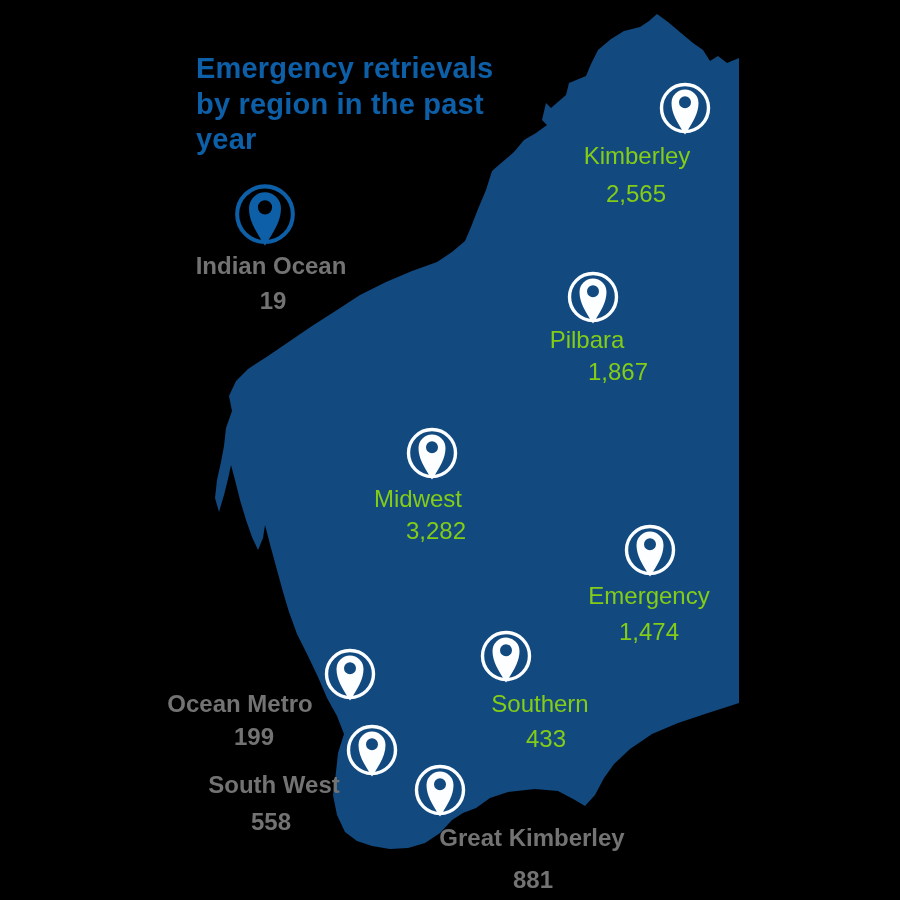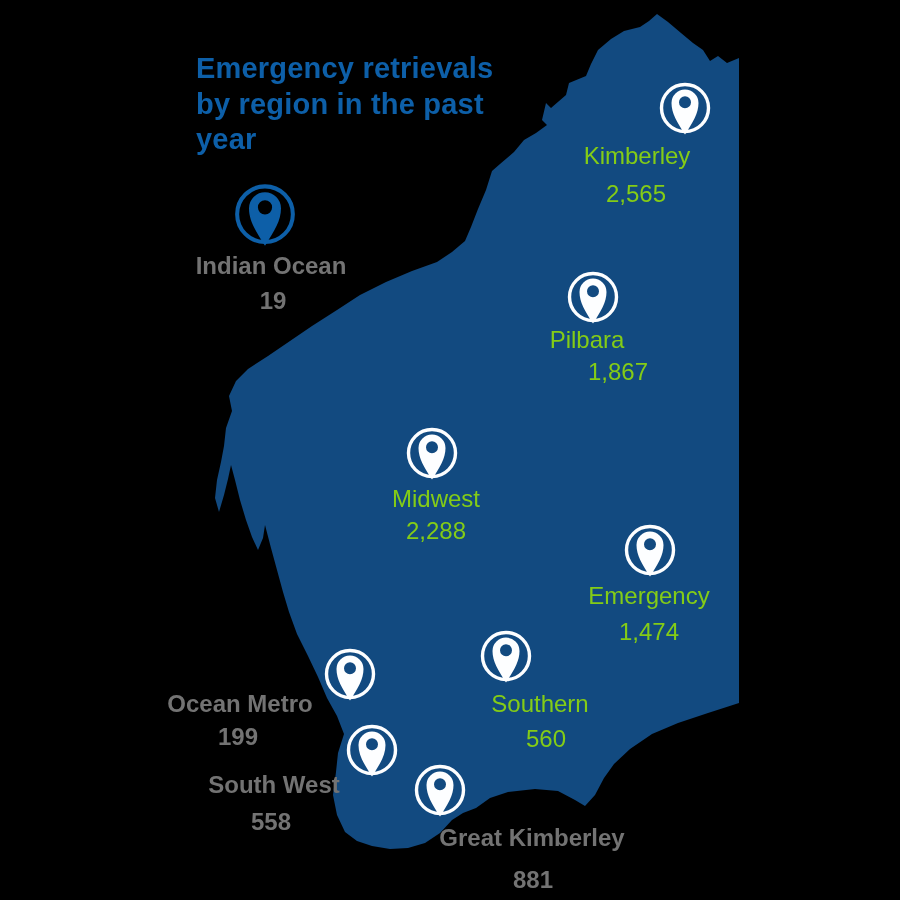--- a/index.html
+++ b/index.html
@@ -28,31 +28,31 @@
   #reg-kimberley .pin{left:658px;top:81px}
   #reg-kimberley .r-label{left:637px;top:142px}
   #reg-kimberley .r-value{left:636px;top:180px}
   #reg-indian-ocean .pin{left:233px;top:182px}
   #reg-indian-ocean .r-label{left:271px;top:252px}
   #reg-indian-ocean .r-value{left:273px;top:287px}
   #reg-pilbara .pin{left:566px;top:270px}
   #reg-pilbara .r-label{left:587px;top:326px}
   #reg-pilbara .r-value{left:618px;top:358px}
   #reg-midwest .pin{left:405px;top:426px}
-  #reg-midwest .r-label{left:436px;top:485px}
+  #reg-midwest .r-label{left:418px;top:485px}
   #reg-midwest .r-value{left:436px;top:517px}
   #reg-goldfields .pin{left:623px;top:523px}
   #reg-goldfields .r-label{left:649px;top:582px}
   #reg-goldfields .r-value{left:649px;top:618px}
   #reg-wheatbelt .pin{left:479px;top:629px}
   #reg-wheatbelt .r-label{left:540px;top:690px}
   #reg-wheatbelt .r-value{left:546px;top:725px}
   #reg-perth-metro .pin{left:323px;top:647px}
   #reg-perth-metro .r-label{left:240px;top:690px}
-  #reg-perth-metro .r-value{left:238px;top:723px}
+  #reg-perth-metro .r-value{left:254px;top:723px}
   #reg-south-west .pin{left:345px;top:723px}
   #reg-south-west .r-label{left:274px;top:771px}
   #reg-south-west .r-value{left:271px;top:808px}
   #reg-great-southern .pin{left:413px;top:763px}
   #reg-great-southern .r-label{left:532px;top:824px}
   #reg-great-southern .r-value{left:533px;top:866px}
 </style>
 </head>
 <body>
 
@@ -114,21 +114,21 @@
   </div>
 
   <div class="region on-map" id="reg-midwest">
     <div class="pin pin-white">
       <svg viewBox="-27 -27 54 57">
           <circle r="23.5" fill="none" stroke="currentColor" stroke-width="3.4"></circle>
           <path fill="currentColor" fill-rule="evenodd" d="M0,26.5 C-8,14 -13.5,5.5 -13.5,-5 A13.5,13.5 0 1 1 13.5,-5 C13.5,5.5 8,14 0,26.5 Z M0,-11.8 A6,6 0 1 0 0,0.2 A6,6 0 1 0 0,-11.8 Z"></path>
         </svg>
     </div>
     <div class="r-label">Midwest</div>
-    <div class="r-value">2,288</div>
+    <div class="r-value">3,282</div>
   </div>
 
   <div class="region on-map" id="reg-goldfields">
     <div class="pin pin-white">
       <svg viewBox="-27 -27 54 57">
           <circle r="23.5" fill="none" stroke="currentColor" stroke-width="3.4"></circle>
           <path fill="currentColor" fill-rule="evenodd" d="M0,26.5 C-8,14 -13.5,5.5 -13.5,-5 A13.5,13.5 0 1 1 13.5,-5 C13.5,5.5 8,14 0,26.5 Z M0,-11.8 A6,6 0 1 0 0,0.2 A6,6 0 1 0 0,-11.8 Z"></path>
         </svg>
     </div>
     <div class="r-label">Emergency</div>
@@ -136,21 +136,21 @@
   </div>
 
   <div class="region on-map" id="reg-wheatbelt">
     <div class="pin pin-white">
       <svg viewBox="-27 -27 54 57">
           <circle r="23.5" fill="none" stroke="currentColor" stroke-width="3.4"></circle>
           <path fill="currentColor" fill-rule="evenodd" d="M0,26.5 C-8,14 -13.5,5.5 -13.5,-5 A13.5,13.5 0 1 1 13.5,-5 C13.5,5.5 8,14 0,26.5 Z M0,-11.8 A6,6 0 1 0 0,0.2 A6,6 0 1 0 0,-11.8 Z"></path>
         </svg>
     </div>
     <div class="r-label">Southern</div>
-    <div class="r-value">560</div>
+    <div class="r-value">433</div>
   </div>
 
   <div class="region off-map" id="reg-perth-metro">
     <div class="pin pin-white">
       <svg viewBox="-27 -27 54 57">
           <circle r="23.5" fill="none" stroke="currentColor" stroke-width="3.4"></circle>
           <path fill="currentColor" fill-rule="evenodd" d="M0,26.5 C-8,14 -13.5,5.5 -13.5,-5 A13.5,13.5 0 1 1 13.5,-5 C13.5,5.5 8,14 0,26.5 Z M0,-11.8 A6,6 0 1 0 0,0.2 A6,6 0 1 0 0,-11.8 Z"></path>
         </svg>
     </div>
     <div class="r-label">Ocean Metro</div>

